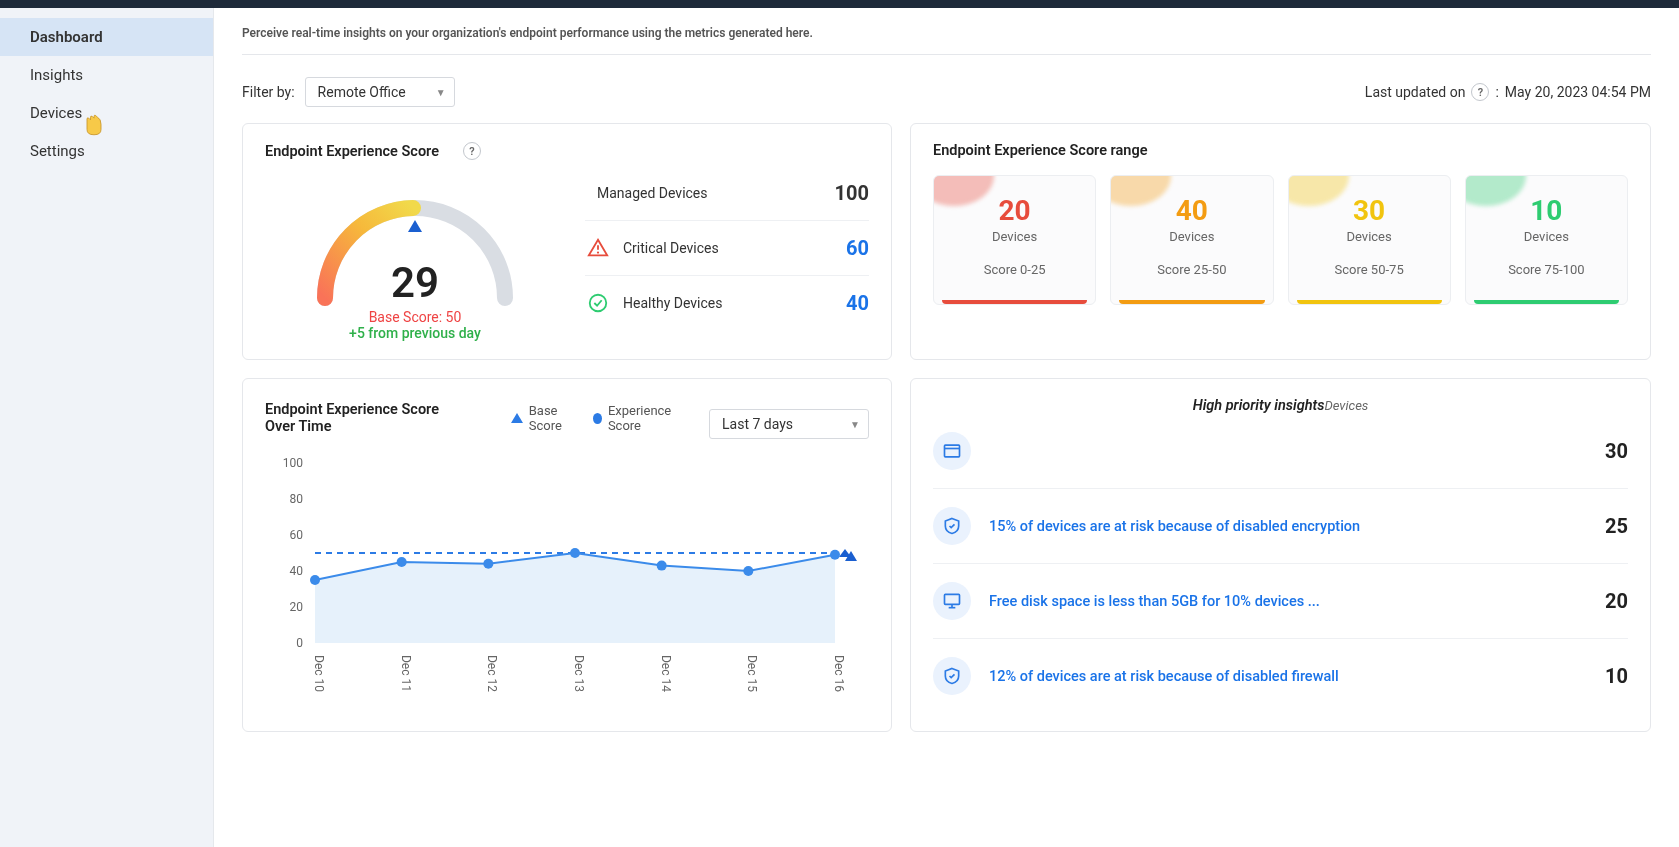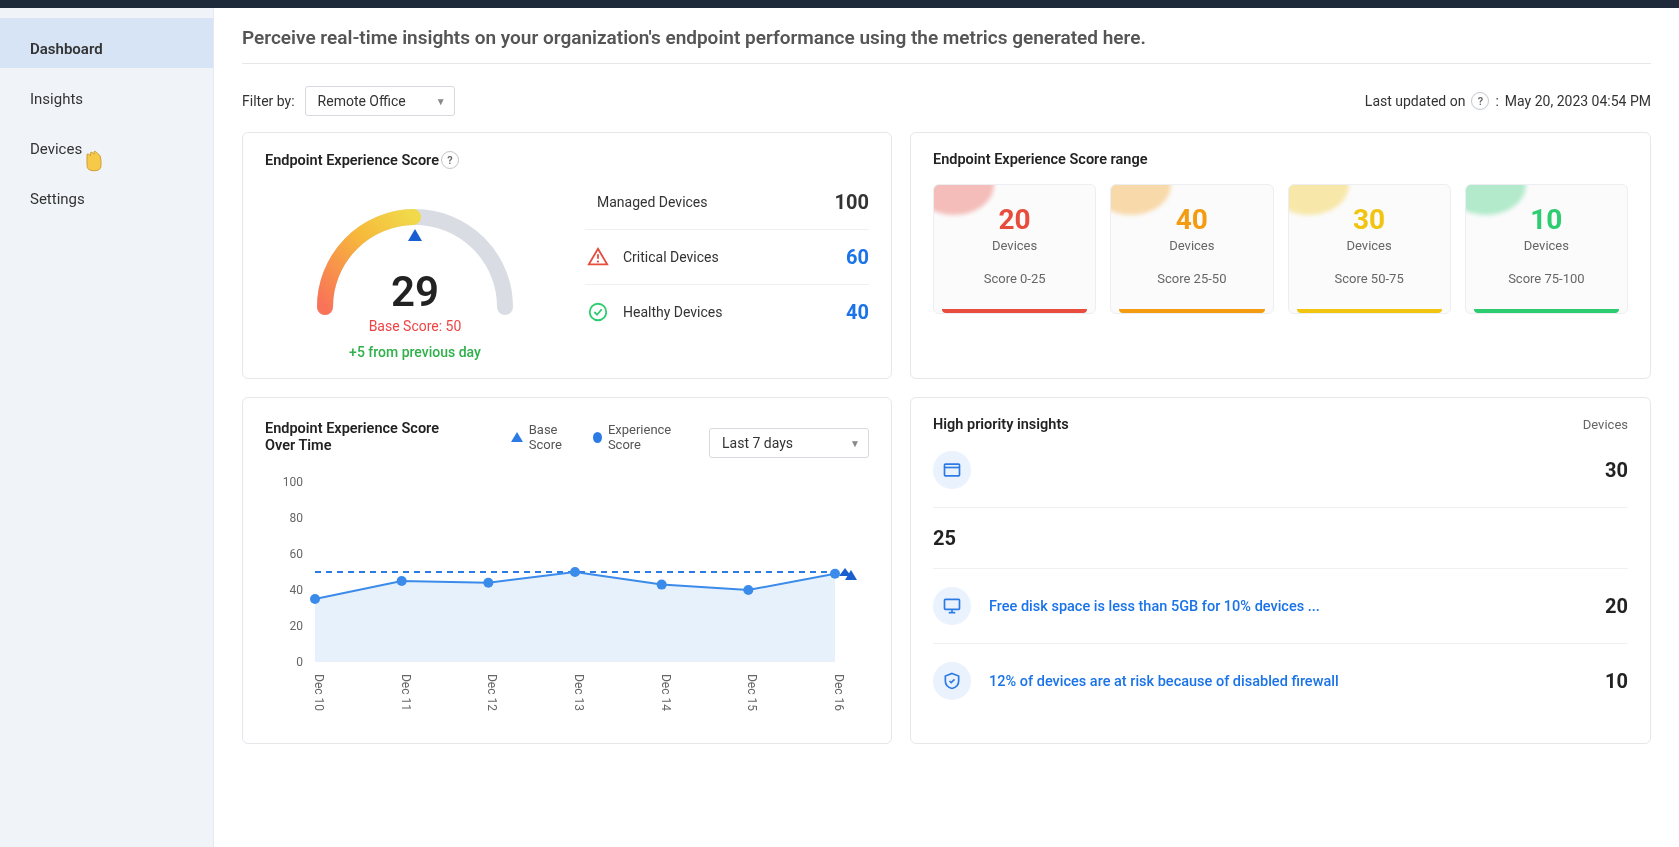--- a/index.html
+++ b/index.html
@@ -1,40 +1,40 @@
 <!DOCTYPE html>
 <html><head>
 <meta charset="utf-8">
 <style>
   * { box-sizing: border-box; margin: 0; padding: 0; }
   body { font-family: -apple-system, BlinkMacSystemFont, "Segoe UI", Roboto, "Helvetica Neue", Arial, sans-serif; background: #fff; color: #333; font-size: 14px; }
   .top-bar { height: 8px; background: #1e2a3a; }
   .layout { display: flex; height: calc(100vh - 8px); }
   .sidebar { width: 214px; background: #f0f3f8; padding-top: 10px; border-right: 1px solid #e5e8ec; }
-  .sidebar-item { padding: 22px 18px 10px 30px; font-size: 15px; color: #333; cursor: pointer; position: relative; }
+  .sidebar-item { padding: 10px 18px 10px 30px; font-size: 15px; color: #333; cursor: pointer; position: relative; }
   .sidebar-item.active { background: #d6e4f5; font-weight: 600; }
   .cursor-icon { position: absolute; right: 105px; bottom: -8px; width: 28px; height: 28px; pointer-events: none; }
   .main { flex: 1; padding: 14px 28px 28px 28px; overflow: auto; }
-  .intro { color: #555; font-weight: 600; font-size: 19px; padding: 4px 0 14px 0; border-bottom: 1px solid #e5e7eb; }
+  .intro { color: #555; font-weight: 600; font-size: 12px; padding: 4px 0 14px 0; border-bottom: 1px solid #e5e7eb; }
   .toolbar { display: flex; align-items: center; justify-content: space-between; padding: 22px 0 16px 0; }
   .filter-wrap { display: flex; align-items: center; gap: 10px; }
   .filter-label { color: #333; }
   .select { border: 1px solid #d6d9de; padding: 6px 30px 6px 12px; border-radius: 3px; background: #fff; position: relative; min-width: 150px; cursor: pointer; }
   .select .caret { position: absolute; right: 8px; top: 50%; transform: translateY(-50%); color: #888; font-size: 10px; }
   .updated { color: #333; display: flex; align-items: center; gap: 6px; }
   .help-badge { display: inline-flex; align-items: center; justify-content: center; width: 18px; height: 18px; border-radius: 50%; border: 1px solid #c3c7cd; color: #666; font-size: 11px; font-weight: 600; background:#fff; }
   .grid { display: grid; grid-template-columns: 650px 1fr; gap: 18px; }
   .card { border: 1px solid #e5e7eb; border-radius: 6px; background:#fff; padding: 18px 22px; }
-  .card-title { font-weight: 600; font-size: 14.5px; color: #222; display: flex; align-items: center; gap: 2px; }
+  .card-title { font-weight: 600; font-size: 14.5px; color: #222; display: flex; align-items: center; gap: 24px; }
   .score-card { display: flex; gap: 20px; }
   .gauge-block { flex: 0 0 300px; display: flex; flex-direction: column; align-items: center; }
   .gauge-svg { width: 230px; height: 150px; margin-top: 8px; }
   .score-value { font-size: 42px; font-weight: 600; color: #222; margin-top: -60px; }
   .base-score { font-size: 14px; color: #ef4444; margin-top: 2px; }
-  .delta { font-size: 14px; color: #2fb04a; margin-top: 10px; font-weight: 500; }
+  .delta { font-size: 14px; color: #2fb04a; font-weight: 500; }
   .metrics { flex: 1; display: flex; flex-direction: column; gap: 0; padding-top: 6px; }
   .metric-row { display: flex; align-items: center; justify-content: space-between; padding: 14px 0; border-bottom: 1px solid #eef0f3; }
   .metric-row:last-child { border-bottom: none; }
   .metric-left { display: flex; align-items: center; gap: 12px; color:#333; }
   .metric-icon { width: 26px; height: 26px; display:flex; align-items:center; justify-content:center; }
   .metric-value { font-size: 20px; font-weight: 700; }
   .metric-value.link { color: #1a73e8; }
   .range-grid { display: grid; grid-template-columns: repeat(4, 1fr); gap: 14px; margin-top: 16px; }
   .range-card { border: 1px solid #eceef1; border-radius: 6px; padding: 14px 8px 0 8px; text-align: center; position: relative; overflow: hidden; background: #fbfbfc; min-height: 130px; display:flex; flex-direction:column; }
   .range-blob { position: absolute; top: -30px; left: -20px; width: 80px; height: 60px; border-radius: 50%; opacity: .35; filter: blur(2px); }
@@ -42,21 +42,21 @@
   .range-label { font-size: 13px; color: #666; margin-top: 2px; }
   .range-score { font-size: 13px; color: #666; margin-top: 18px; }
   .range-bar { height: 4px; margin-top: auto; border-radius: 0 0 6px 6px; }
   .overtime-header { display: flex; align-items: center; gap: 18px; justify-content: flex-start; }
   .legend { display: flex; align-items: center; gap: 12px; font-size: 13px; color:#555; margin-left: 20px; }
   .legend-item { display: flex; align-items: center; gap: 6px; }
   .legend-tri { width: 0; height: 0; border-left: 6px solid transparent; border-right: 6px solid transparent; border-bottom: 10px solid #2c7be5; }
   .legend-dot { width: 11px; height: 11px; border-radius: 50%; background: #2c7be5; }
   .range-select { margin-left: auto; }
   .chart-wrap { margin-top: 14px; position: relative; }
-  .insights-header { display: flex; justify-content: space-between; align-items: center; }
+  .insights-header { display: flex; justify-content: center; align-items: center; font-style: italic; }
   .devices-col { color: #666; font-size: 13px; }
   .insight-row { display: flex; align-items: center; justify-content: space-between; padding: 18px 0; border-bottom: 1px solid #eef0f3; }
   .insight-row:last-child { border-bottom:none; }
   .insight-left { display:flex; align-items:center; gap: 18px; }
   .insight-icon { width: 38px; height: 38px; border-radius: 50%; background: #eaf2fd; display:flex; align-items:center; justify-content:center; color:#2c7be5; }
   .insight-text { color: #1a73e8; font-weight: 500; font-size: 14.5px; cursor: pointer; }
   .insight-count { font-size: 20px; font-weight: 700; color:#222; }
 </style>
 </head>
 <body>
@@ -256,20 +256,29 @@
                 <div class="insight-icon">
                   <svg width="20" height="20" viewBox="0 0 24 24">
                     <rect x="3" y="5" width="18" height="14" rx="1" fill="none" stroke="#2c7be5" stroke-width="2"></rect>
                     <line x1="3" y1="9" x2="21" y2="9" stroke="#2c7be5" stroke-width="2"></line>
                   </svg>
                 </div>
               </div>
               <div class="insight-count">30</div>
             </div>
             <div class="insight-row">
+              <div class="insight-left">
+                <div class="insight-icon">
+                  <svg width="20" height="20" viewBox="0 0 24 24">
+                    <path d="M12 3 L20 6 V12 C20 17 16 20 12 21 C8 20 4 17 4 12 V6 Z" fill="none" stroke="#2c7be5" stroke-width="2"></path>
+                    <path d="M9 12 L11 14 L15 10" fill="none" stroke="#2c7be5" stroke-width="2"></path>
+                  </svg>
+                </div>
+                <a class="insight-text">15% of devices are at risk because of disabled encryption</a>
+              </div>
               <div class="insight-count">25</div>
             </div>
             <div class="insight-row">
               <div class="insight-left">
                 <div class="insight-icon">
                   <svg width="20" height="20" viewBox="0 0 24 24">
                     <rect x="3" y="4" width="18" height="12" rx="1" fill="none" stroke="#2c7be5" stroke-width="2"></rect>
                     <line x1="8" y1="20" x2="16" y2="20" stroke="#2c7be5" stroke-width="2"></line>
                     <line x1="12" y1="16" x2="12" y2="20" stroke="#2c7be5" stroke-width="2"></line>
                   </svg>

